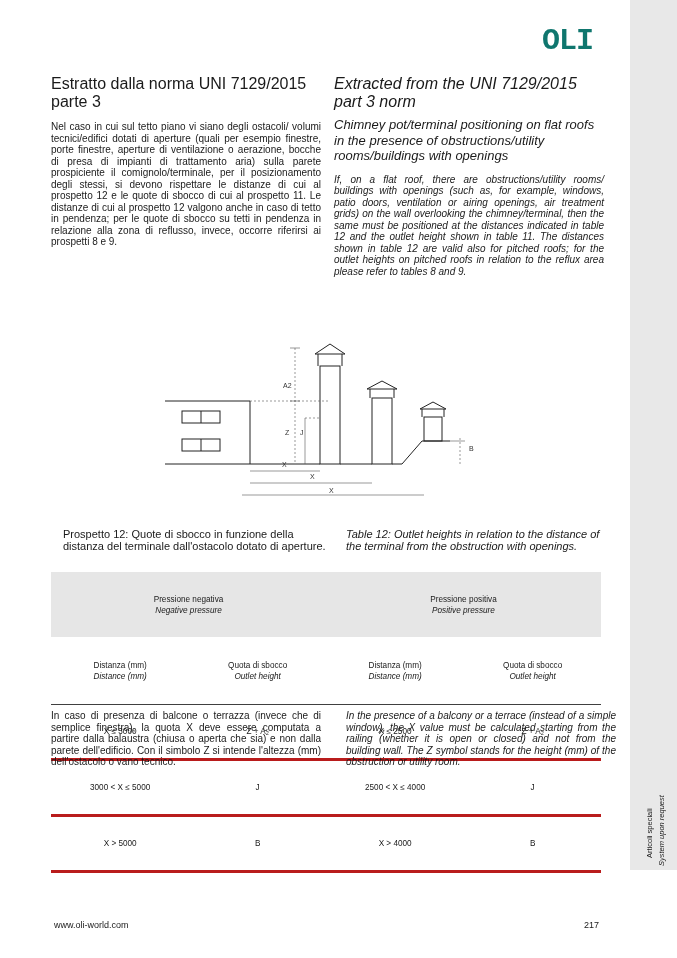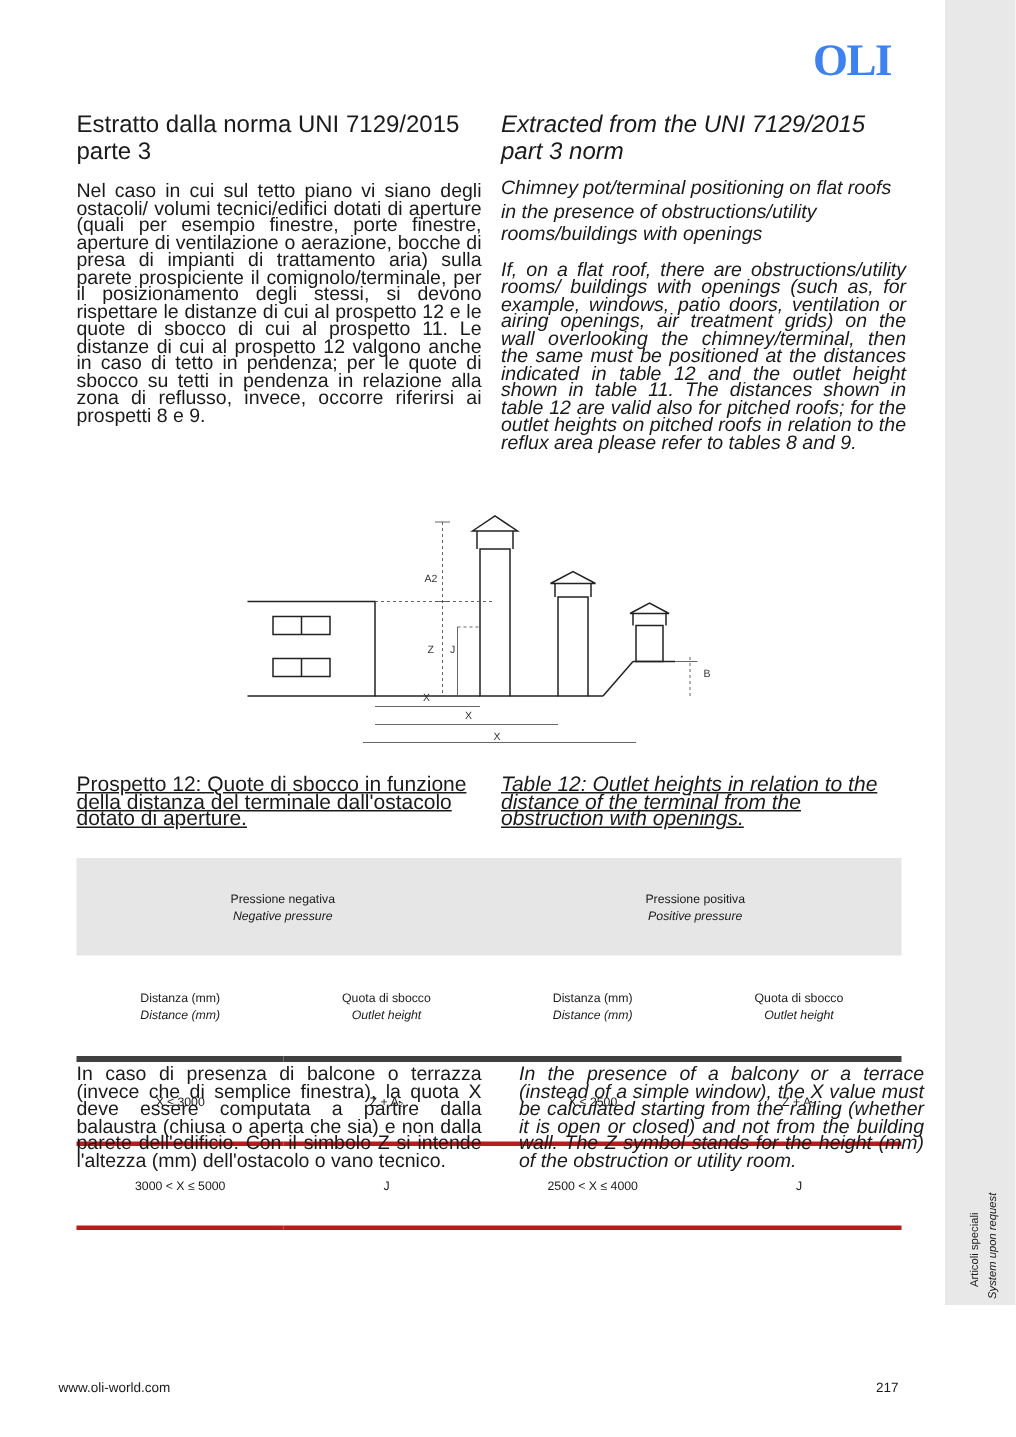--- a/index.html
+++ b/index.html
@@ -1,33 +1,33 @@
 <!DOCTYPE html>
 <html><head>
 <meta charset="utf-8">
 <style>
   html, body { margin:0; padding:0; }
   body { width:677px; height:958px; position:relative; background:#fff; overflow:hidden;
          font-family:"Liberation Sans", sans-serif; color:#1a1a1a; }
   .sidebar { position:absolute; left:630px; top:0; width:47px; height:870px; background:#e8e8e8; }
-  .logo { position:absolute; left:542px; top:24px; font-family:Liberation Serif, serif;
-          font-weight:900; font-size:30px; letter-spacing:-1px; color:#3b82f6; }
+  .logo { position:absolute; left:542px; top:24px; font-family:Liberation Mono, monospace;
+          font-weight:900; font-size:30px; letter-spacing:-1px; color:#0f766e; }
   .col { position:absolute; width:270px; }
   .colL { left:51px; }
   .colR { left:334px; }
   .h1 { font-size:16px; line-height:18px; font-weight:400; margin:0; }
   .h2 { font-size:13px; line-height:15.5px; font-weight:400; margin:0; }
   .it { font-style:italic; }
-  .body { font-size:13px; line-height:11.5px; text-align:justify; margin:0; }
-  .caption { font-size:14px; line-height:11.5px; margin:0;text-decoration:underline; }
+  .body { font-size:10px; line-height:11.5px; text-align:justify; margin:0; }
+  .caption { font-size:11px; line-height:11.5px; margin:12px; }
   table.norm { position:absolute; left:51px; top:572px; width:550px; border-collapse:collapse;
                font-size:8.2px; text-align:center; }
   table.norm td { padding:17px; }
   .hdr1 td { background:#e6e6e6; height:31px; line-height:11px; }
-  .hdr2 td { height:33px; border-bottom:4px solid #404040; line-height:11px; }
+  .hdr2 td { height:33px; border-bottom:1px solid #404040; line-height:11px; }
   .row td { height:19px; border-bottom:3px solid #b91c1c; }
   .side-text { position:absolute; left:645px; top:800px; width:30px; height:70px; }
   .side-text span { position:absolute; font-size:7.5px; white-space:nowrap;
                     transform:rotate(-90deg); transform-origin:left top; }
   .footer { position:absolute; top:920px; font-size:9px; }
   svg text { font-family:"Liberation Sans", sans-serif; font-size:7px; fill:#333; }
 </style>
 </head>
 <body>
 
@@ -118,25 +118,31 @@
         <td>Z + A₂</td>
     <td>X ≤ 2500</td>
         <td>Z + A₂</td>
   </tr>
   <tr class="row">
     <td>3000 &lt; X ≤ 5000</td>
         <td>J</td>
     <td>2500 &lt; X ≤ 4000</td>
         <td>J</td>
   </tr>
+  <tr class="row">
+    <td>X &gt; 5000</td>
+        <td>B</td>
+    <td>X &gt; 4000</td>
+        <td>B</td>
+  </tr>
 </tbody>
   </table>
 
 <p class="body" style="position:absolute;left:51px;top:710px;width:270px;">In caso di presenza di balcone o terrazza (invece che di semplice finestra), la quota X deve essere computata a partire dalla balaustra (chiusa o aperta che sia) e non dalla parete dell'edificio. Con il simbolo Z si intende l'altezza (mm) dell'ostacolo o vano tecnico.</p>
 <p class="body it" style="position:absolute;left:346px;top:710px;width:270px;">In the presence of a balcony or a terrace (instead of a simple window), the X value must be calculated starting from the railing (whether it is open or closed) and not from the building wall. The Z symbol stands for the height (mm) of the obstruction or utility room.</p>
 
 <div class="side-text">
   <span style="left:0;top:58px;">Articoli speciali</span>
   <span style="left:12px;top:66px;font-style:italic;">System upon request</span>
 </div>
 
-<div class="footer" style="left:39px;">www.oli-world.com</div>
+<div class="footer" style="left:54px;">www.oli-world.com</div>
 <div class="footer" style="left:584px;">217</div>
 
 </body></html>

